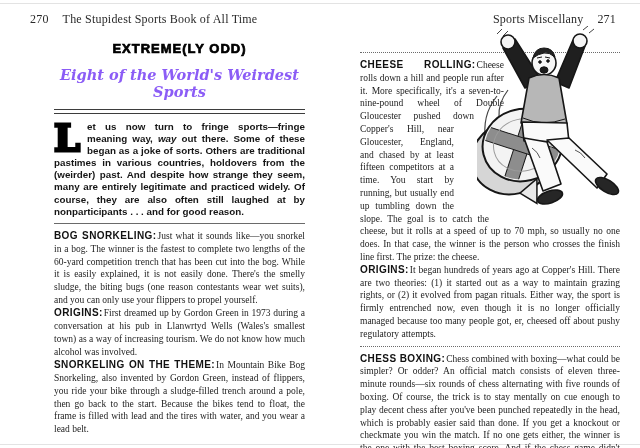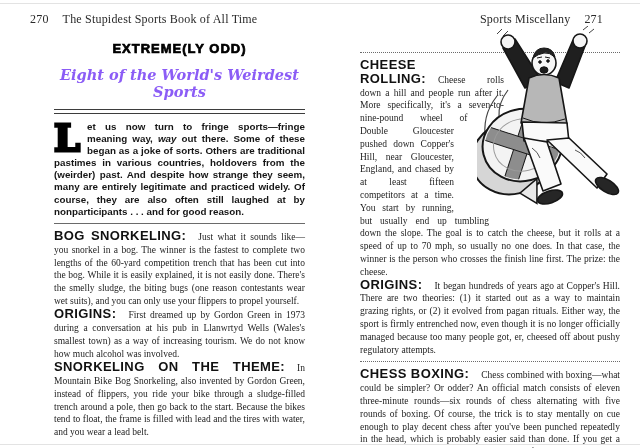--- a/index.html
+++ b/index.html
@@ -4,21 +4,21 @@
 <style>
   html,body{margin:0;padding:0;background:#ffffff;}
   .spread{position:relative;width:640px;height:448px;background:#fff;overflow:hidden;
           font-family:"Liberation Serif",serif;color:#1c1c1c;}
   .scan-edge{position:absolute;left:0;width:640px;height:1px;background:#e3e3e3;}
   .edge-top{top:3px;} .edge-bottom{bottom:3px;}
 
   
   .runhead{position:absolute;top:12px;font-size:12px;letter-spacing:.2px;color:#2a2a2a;white-space:nowrap;}
   .runhead-left{left:30px;}
-  .runhead-right{right:37px;text-align:right;}
+  .runhead-right{right:24px;text-align:right;}
   .pagenum{display:inline-block;}
   .runhead-left .pagenum{margin-right:14px;}
   .runhead-right .pagenum{margin-left:14px;}
 
   
   .col{position:absolute;top:0;}
   .col-left{left:54px;width:251px;}
   .col-right{left:360px;width:260px;}
 
   
@@ -34,22 +34,22 @@
   
   .intro{margin:7px 0 0 0;font-family:"Liberation Sans",sans-serif;font-weight:bold;
          font-size:9.8px;line-height:12.1px;text-align:justify;color:#161616;}
   .dropcap{float:left;font-family:"DejaVu Serif",serif;font-weight:bold;font-size:37px;
            line-height:33px;margin:1px 7px 0 0;color:#000;-webkit-text-stroke:3px #000;}
   .it{font-style:italic;}
 
   
   .body-par{margin:0;font-size:9.5px;line-height:12.9px;text-align:justify;}
   .col-left .first-par{margin-top:6px;}
-  .sec-label{font-family:"Liberation Sans",sans-serif;font-weight:bold;font-size:13px;
-             letter-spacing:.4px;color:#111;margin-right:12px;}
+  .sec-label{font-family:"Liberation Sans",sans-serif;font-weight:bold;font-size:10px;
+             letter-spacing:.4px;color:#111;margin-right:1px;}
 
   
   .rule-dotted{border-top:1.6px dotted #6b6b6b;height:0;}
   .rd-top{margin-top:52px;}
   .rd-mid{margin-top:5px;margin-bottom:6px;}
   .col-right .body-par{line-height:12.8px;}
   .cheese-par{margin-top:6px;}
   .origins-par{margin-bottom:0;}
 
   

